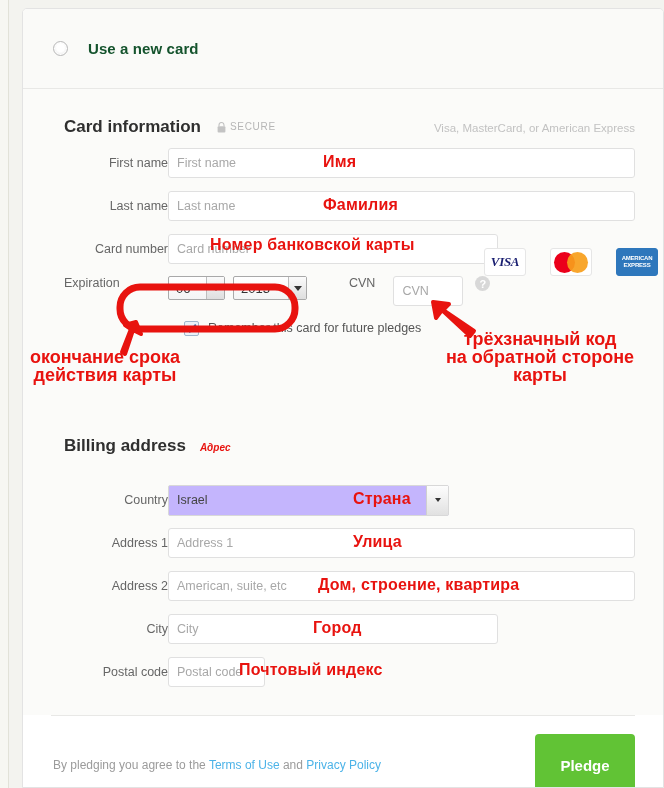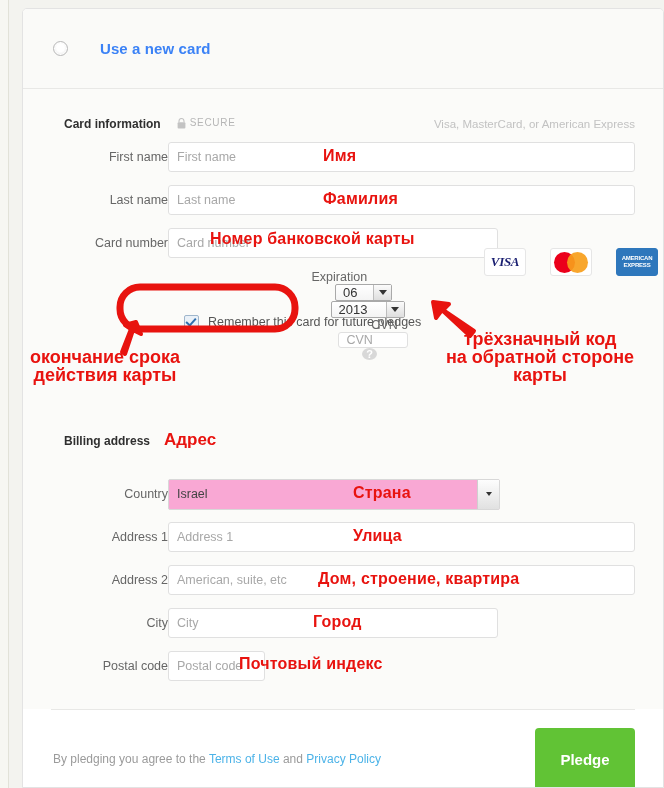--- a/index.html
+++ b/index.html
@@ -50,41 +50,41 @@
   }
   .radio-outer {
     width: 13px; height: 13px;
     border-radius: 50%;
     border: 1px solid #b9b9b9;
     background: radial-gradient(circle at 50% 45%, #ffffff 0%, #ffffff 40%, #efefef 70%, #e2e2e2 100%);
     box-shadow: inset 0 0 0 1px #fdfdfd;
     flex: none;
   }
   .newcard-label {
-    margin-left: 32px;
+    margin-left: 20px;
     font-size: 15px;
     font-weight: bold;
-    color: #3b82f6;
+    color: #14532d;
     letter-spacing: 0.1px;
   }
   .card-info-area {
     background: #fbfbf9;
     padding-top: 28px;
     padding-bottom: 8px;
   }
 
   .sec-head {
     display: flex;
     align-items: baseline;
     padding-left: 41px;
     padding-right: 28px;
     position: relative;
   }
   .sec-title {
-    font-size: 12px;
+    font-size: 17px;
     font-weight: bold;
     color: #2f2f2f;
   }
   .secure-badge {
     margin-left: 16px;
     display: flex;
     align-items: center;
     gap: 4px;
     color: #b6b6b6;
     font-size: 10px;
@@ -187,26 +187,24 @@
     font-size: 6px;
     font-weight: bold;
     line-height: 7px;
     text-align: center;
     letter-spacing: -0.2px;
   }
 
   
   .exp-row {
     display: flex;
-    align-items: center;
     padding-left: 41px;
     height: 32px;
     margin-top: 10px;
     position: relative;
-    flex-direction: column;
   }
   .nselect {
     height: 24px;
     border: 1px solid #a9a9a9;
     background: linear-gradient(#ffffff, #f4f4f4);
     border-radius: 2px;
     display: flex;
     align-items: center;
     font-size: 13px;
     color: #333;
@@ -296,26 +294,27 @@
   }
   .billing-head {
     display: flex;
     align-items: baseline;
     padding-left: 41px;
   }
   .billing-anno {
     margin-left: 14px;
     color: #e8130f;
     font-weight: bold;
-    font-size: 17px;
+    font-style: italic;
+    font-size: 10px;
   }
   .country-select {
-    width: 332px; height: 31px;
+    width: 281px; height: 31px;
     border: 1px solid #d8d8d8;
-    background: #f9a8d4;
+    background: #c4b5fd;
     border-radius: 2px;
     display: flex; align-items: center;
     padding-left: 8px;
     box-sizing: border-box;
     position: relative;
   }
   .country-select .cval { font-size: 12.5px; color: #444; }
   .country-select .cbtn {
     position: absolute;
     right: 0; top: 0; bottom: 0;

